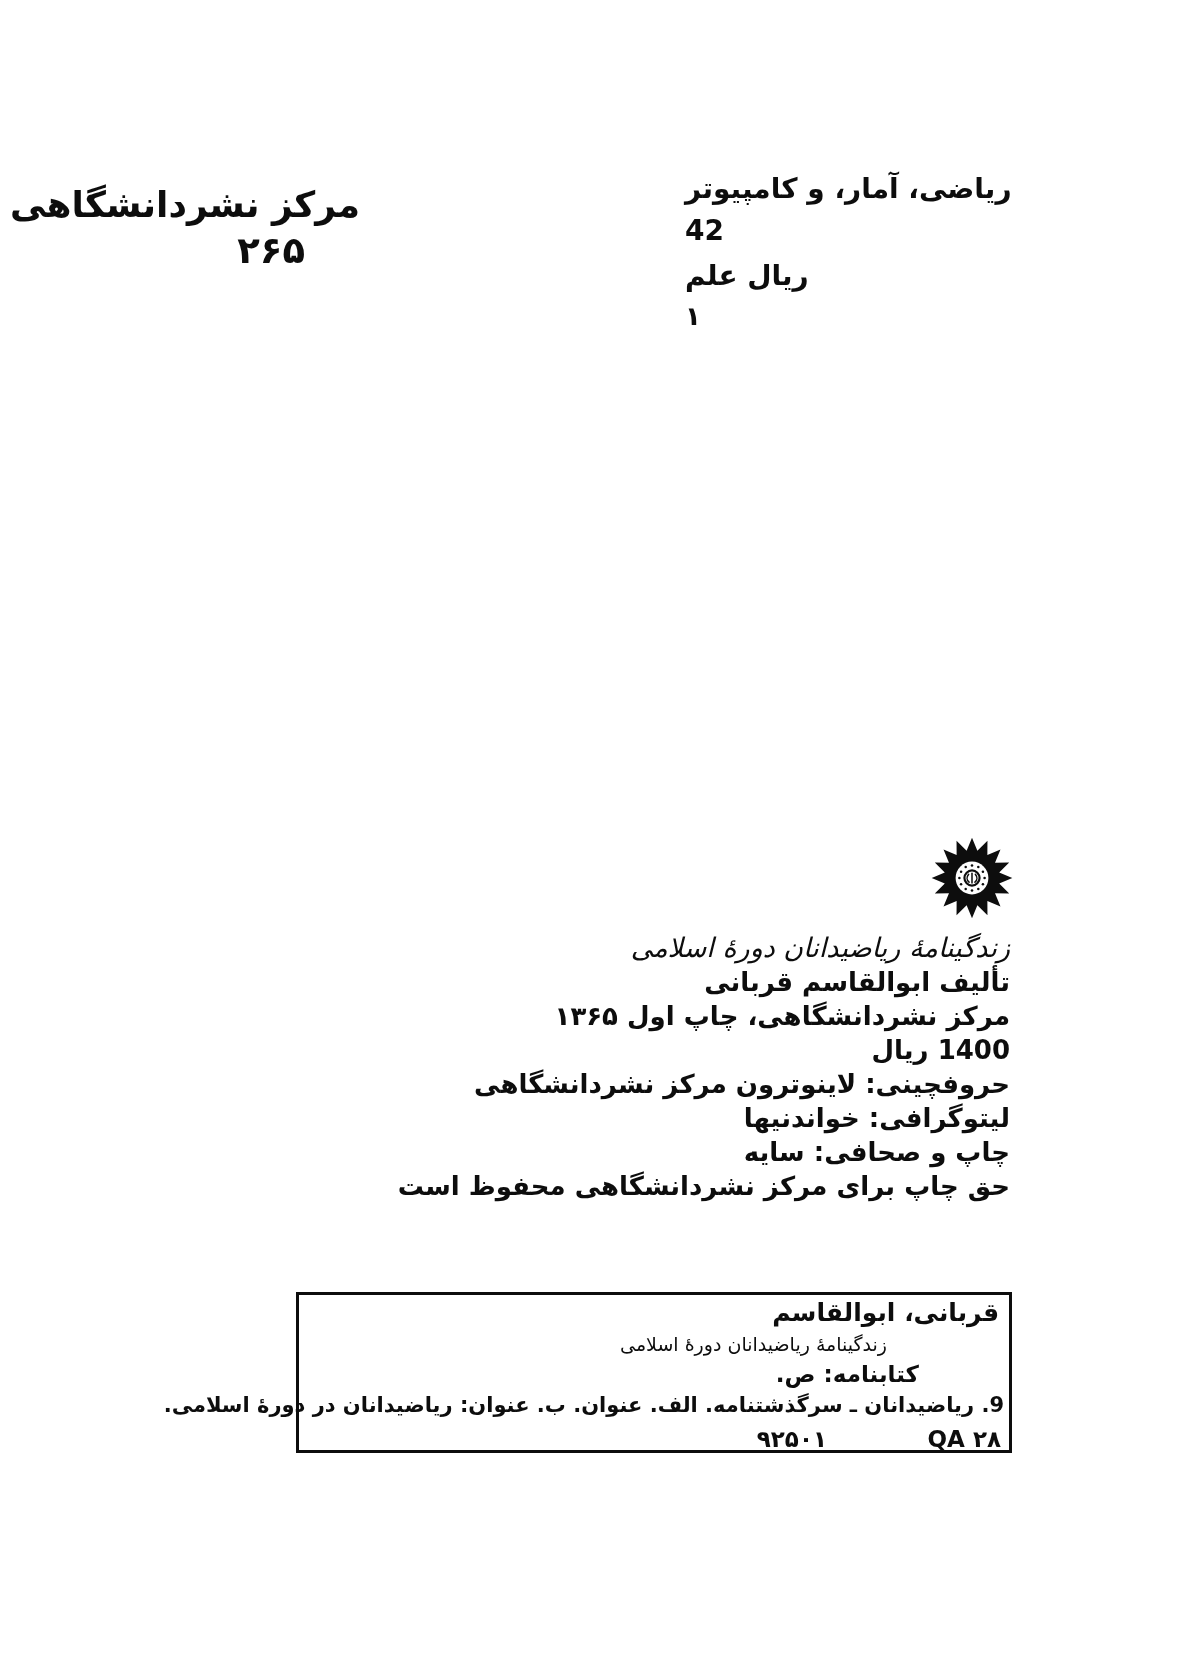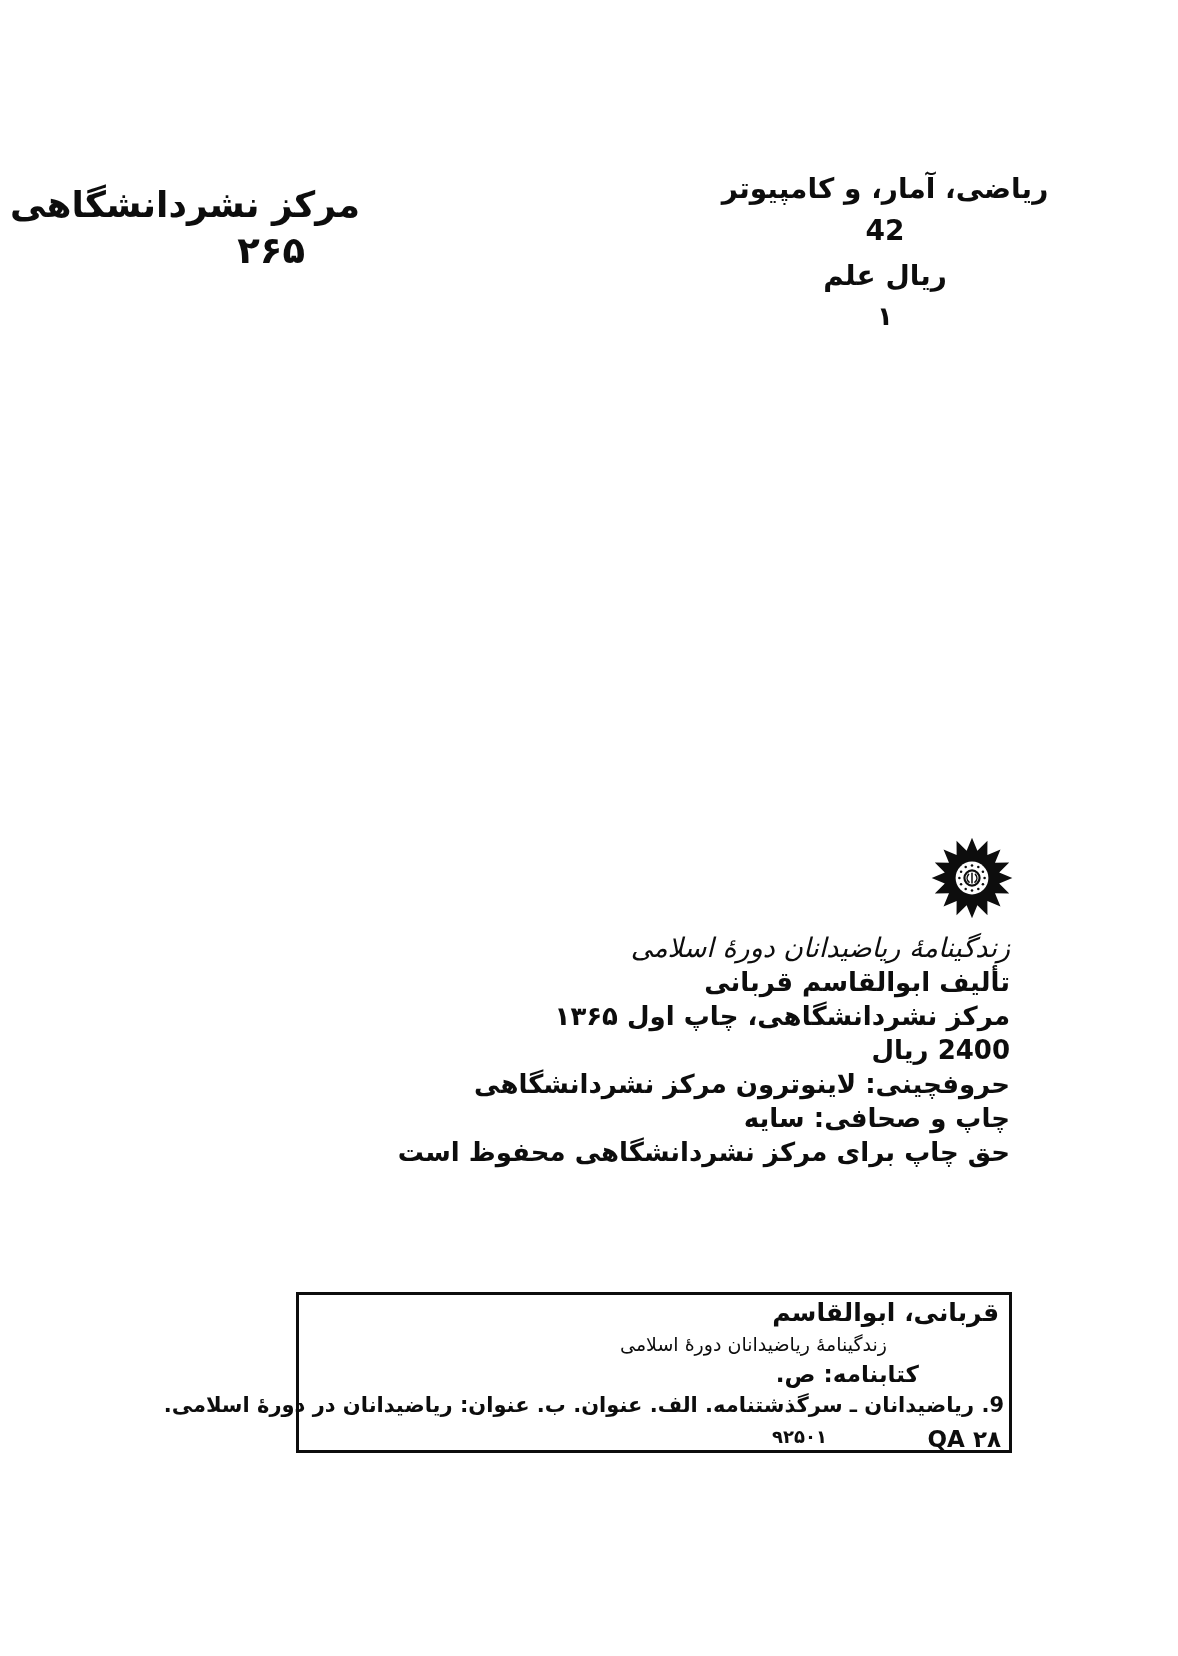--- a/index.html
+++ b/index.html
@@ -13,21 +13,21 @@
     color: #0d0d0d;
     direction: rtl;
     overflow: hidden;
     margin: 0 auto;
   }
   .abs { position: absolute; }
 
   
   .hdr-right {
     left: 685px; top: 172px; width: 400px;
-    text-align: center;
+    text-align: left;
   }
   .hdr-right .series-name { font-size: 28px; font-weight: bold; white-space: nowrap; }
   .hdr-right .series-num  { font-size: 28px; font-weight: bold; margin-top: 9px; }
   .hdr-right .sub-name    { font-size: 28px; font-weight: bold; margin-top: 12px; }
   .hdr-right .sub-num     { font-size: 26px; font-weight: bold; margin-top: 9px; }
 
   .hdr-left-name {
     left: 160px; top: 184px; width: 200px;
     font-size: 36px; font-weight: bold; white-space: nowrap;
     text-align: right;
@@ -61,21 +61,21 @@
     width: 716px; height: 161px;
     border: 3px solid #0d0d0d;
   }
   .cip-box > div { position: absolute; white-space: nowrap; }
   .cip-author   { top: 3px;   right: 10px;  font-size: 25px; font-weight: bold; }
   .cip-title    { top: 38px;  right: 122px; font-size: 19px; font-weight: 500; }
   .cip-biblio   { top: 66px;  right: 90px;  font-size: 23px; font-weight: bold; }
   .cip-subjects { top: 98px;  right: 5px;   font-size: 21px; font-weight: bold; }
   .cip-callrow  { top: 131px; right: 0; left: 0; height: 30px; }
   .cip-call     { position: absolute; right: 8px;  font-size: 23px; font-weight: bold; direction: ltr; }
-  .cip-classno  { position: absolute; right: 182px; font-size: 18px; font-weight: bold; }
+  .cip-classno  { position: absolute; right: 182px; font-size: 23px; font-weight: bold; }
 </style>
 </head>
 <body>
 
 <div class="page">
 
   <div class="abs hdr-right">
     <div class="series-name">ریاضی، آمار، و کامپیوتر</div>
     <div class="series-num">42</div>
     <div class="sub-name">ریال علم</div>
@@ -109,22 +109,23 @@
         <path d="M46,45.5 C43.5,48.5 43.5,52.5 46.5,55"></path>
         <path d="M54,45.5 C56.5,48.5 56.5,52.5 53.5,55"></path>
       </g>
     </svg>
   </div>
 
   <div class="abs imprint">
     <div class="book-title">زندگینامهٔ ریاضیدانان دورهٔ اسلامی</div>
     <div>تألیف ابوالقاسم قربانی</div>
     <div>مرکز نشردانشگاهی، چاپ اول ۱۳۶۵</div>
-    <div>2400 ریال</div>
+    <div>1400 ریال</div>
     <div>حروفچینی: لاینوترون مرکز نشردانشگاهی</div>
+    <div>لیتوگرافی: خواندنیها</div>
     <div>چاپ و صحافی: سایه</div>
     <div>حق چاپ برای مرکز نشردانشگاهی محفوظ است</div>
   </div>
 
   <div class="abs cip-box">
     <div class="cip-author">قربانی، ابوالقاسم</div>
     <div class="cip-title">زندگینامهٔ ریاضیدانان دورهٔ اسلامی</div>
     <div class="cip-biblio">کتابنامه: ص.</div>
     <div class="cip-subjects">9. ریاضیدانان ـ سرگذشتنامه. الف. عنوان. ب. عنوان: ریاضیدانان در دورهٔ اسلامی.</div>
     <div class="cip-callrow">

